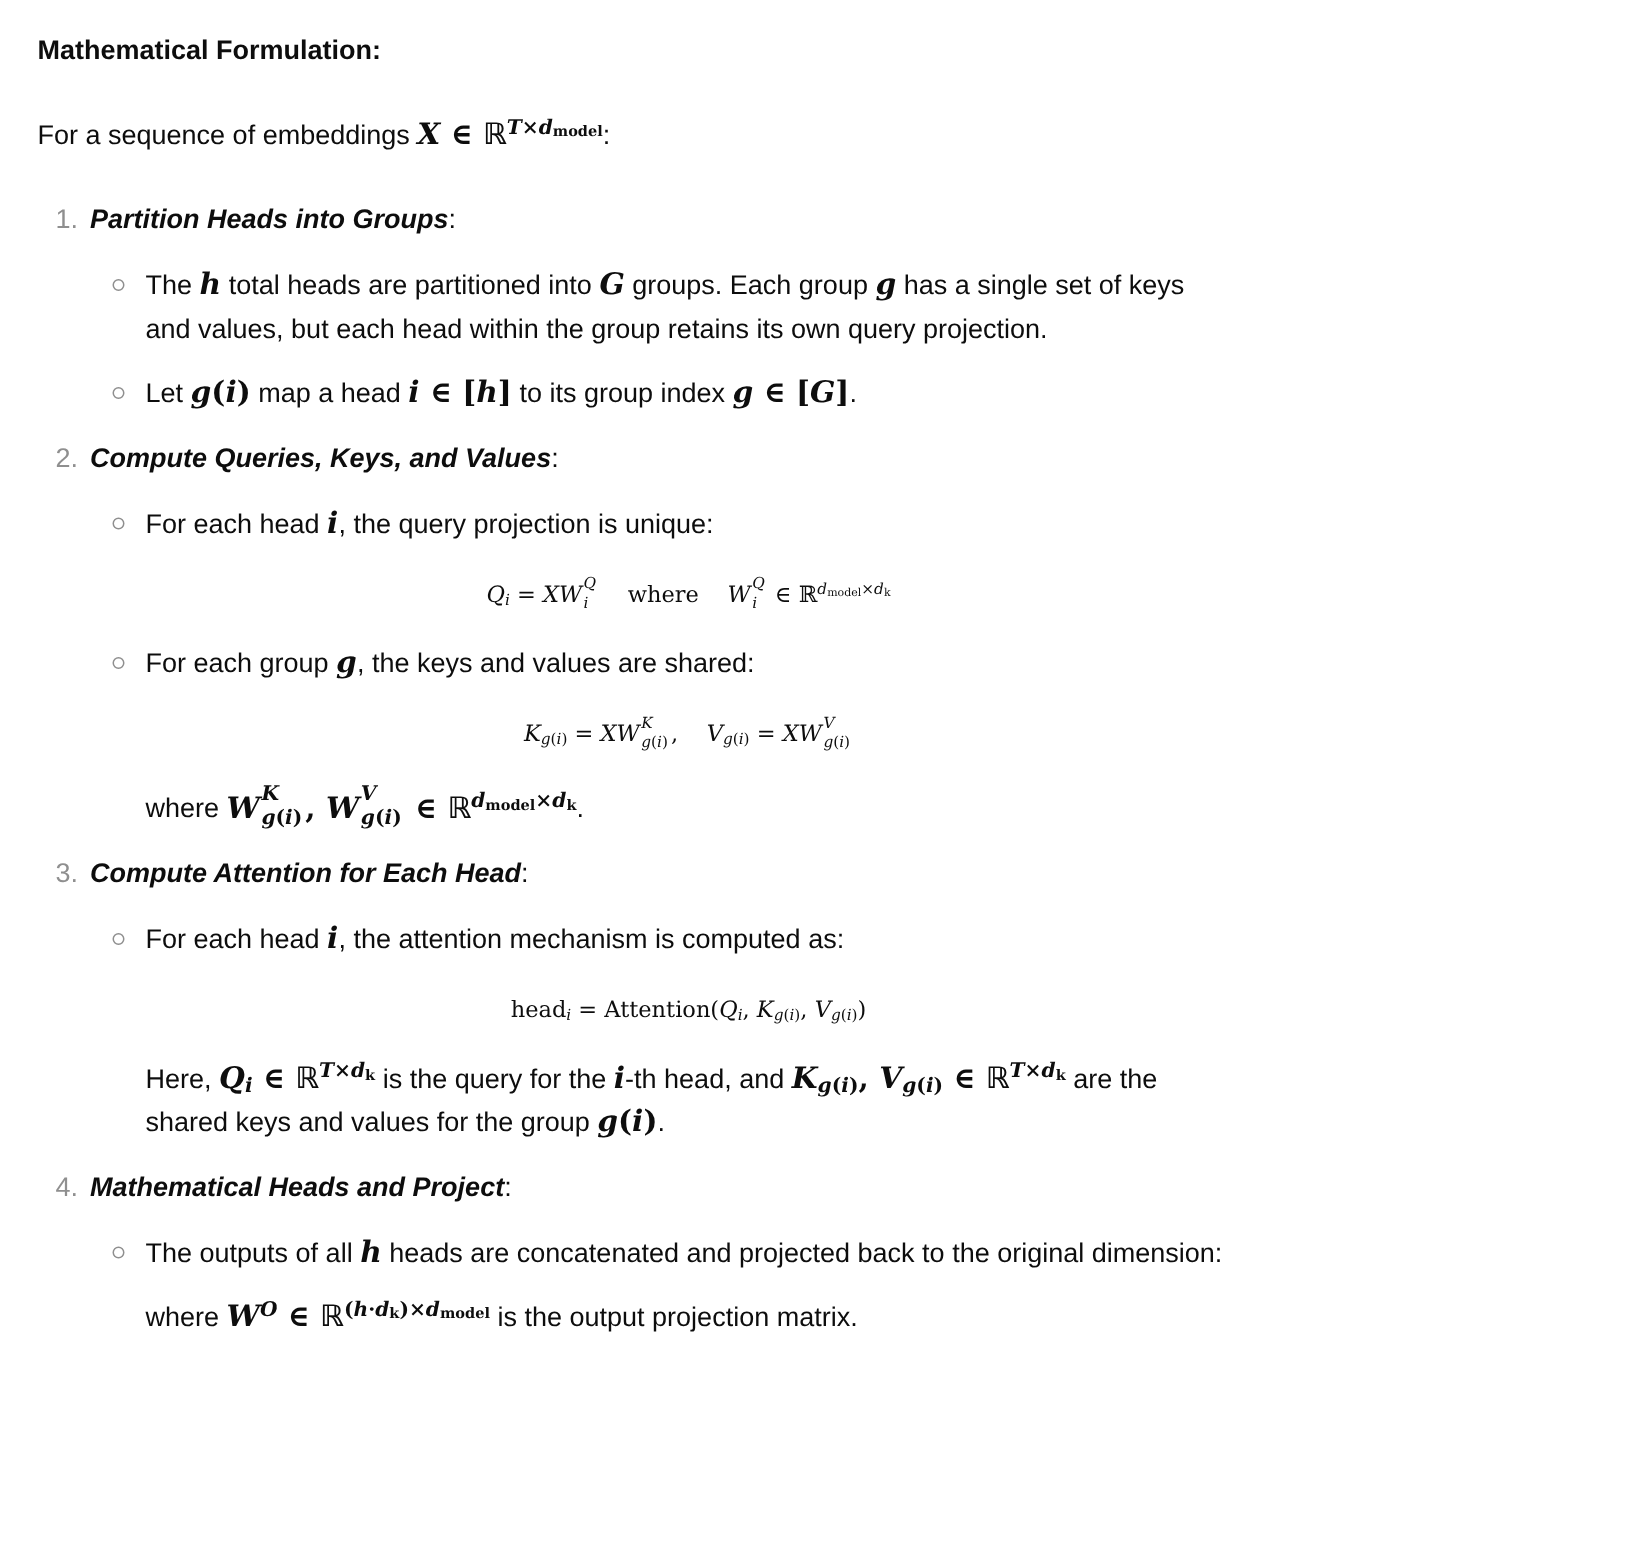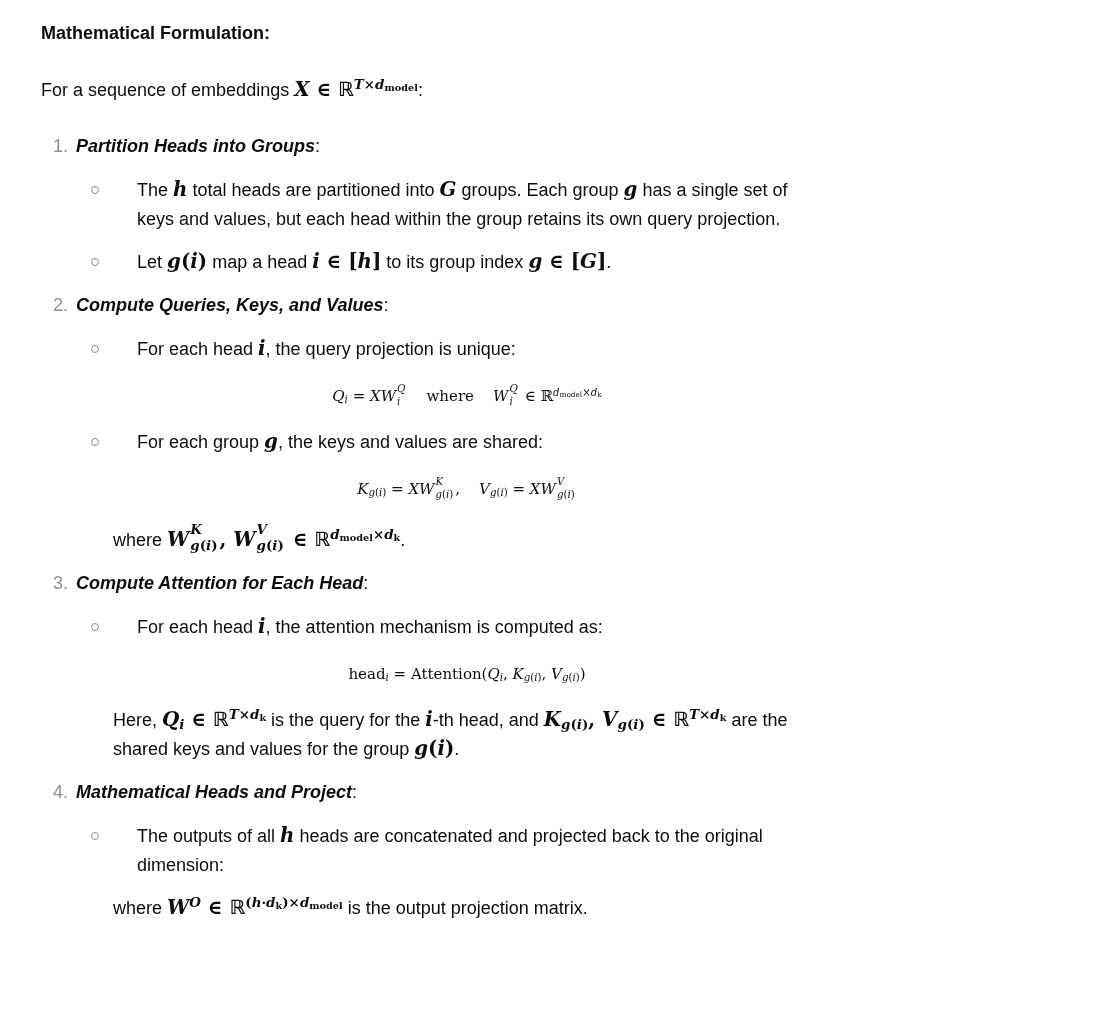--- a/index.html
+++ b/index.html
@@ -6,33 +6,33 @@
   body {
     font-family: "Liberation Sans", "DejaVu Sans", sans-serif;
     color: #0d0d0d;
     font-size: 18px;
     line-height: 29px;
     -webkit-font-smoothing: antialiased;
   }
   .doc {
     width: 898px;
     min-height: 1030px;
-    padding: 19px 77px 30px 41px;
+    padding: 19px 77px 30px 25px;
     box-sizing: border-box;
     background: #ffffff;
   }
   .title { font-weight: 700; margin: 0 0 28px 0; }
   .para  { margin: 0 0 27px 0; }
 
   .item-head { margin: 8px 0 15px 0; padding-left: 12px; }
   .num { display: inline-block; min-width: 23px; color: #8f8f8f; }
   .item-title { font-weight: 700; font-style: italic; }
   .colon { font-weight: 400; }
 
-  .bullet { display: flex; margin: 0 0 14px 0; padding-left: 50px; gap: 24px; }
+  .bullet { display: flex; margin: 0 0 14px 0; padding-left: 50px; }
   .marker {
     flex: none; width: 8px; height: 8px;
     border: 1.3px solid #8f8f8f; border-radius: 50%;
     margin: 10px 14px 0 0; box-sizing: border-box;
   }
   .bullet-text { margin: 0; flex: 1; }
 
   .equation {
     margin: 14px 0 14px 72px;
     text-align: center;

